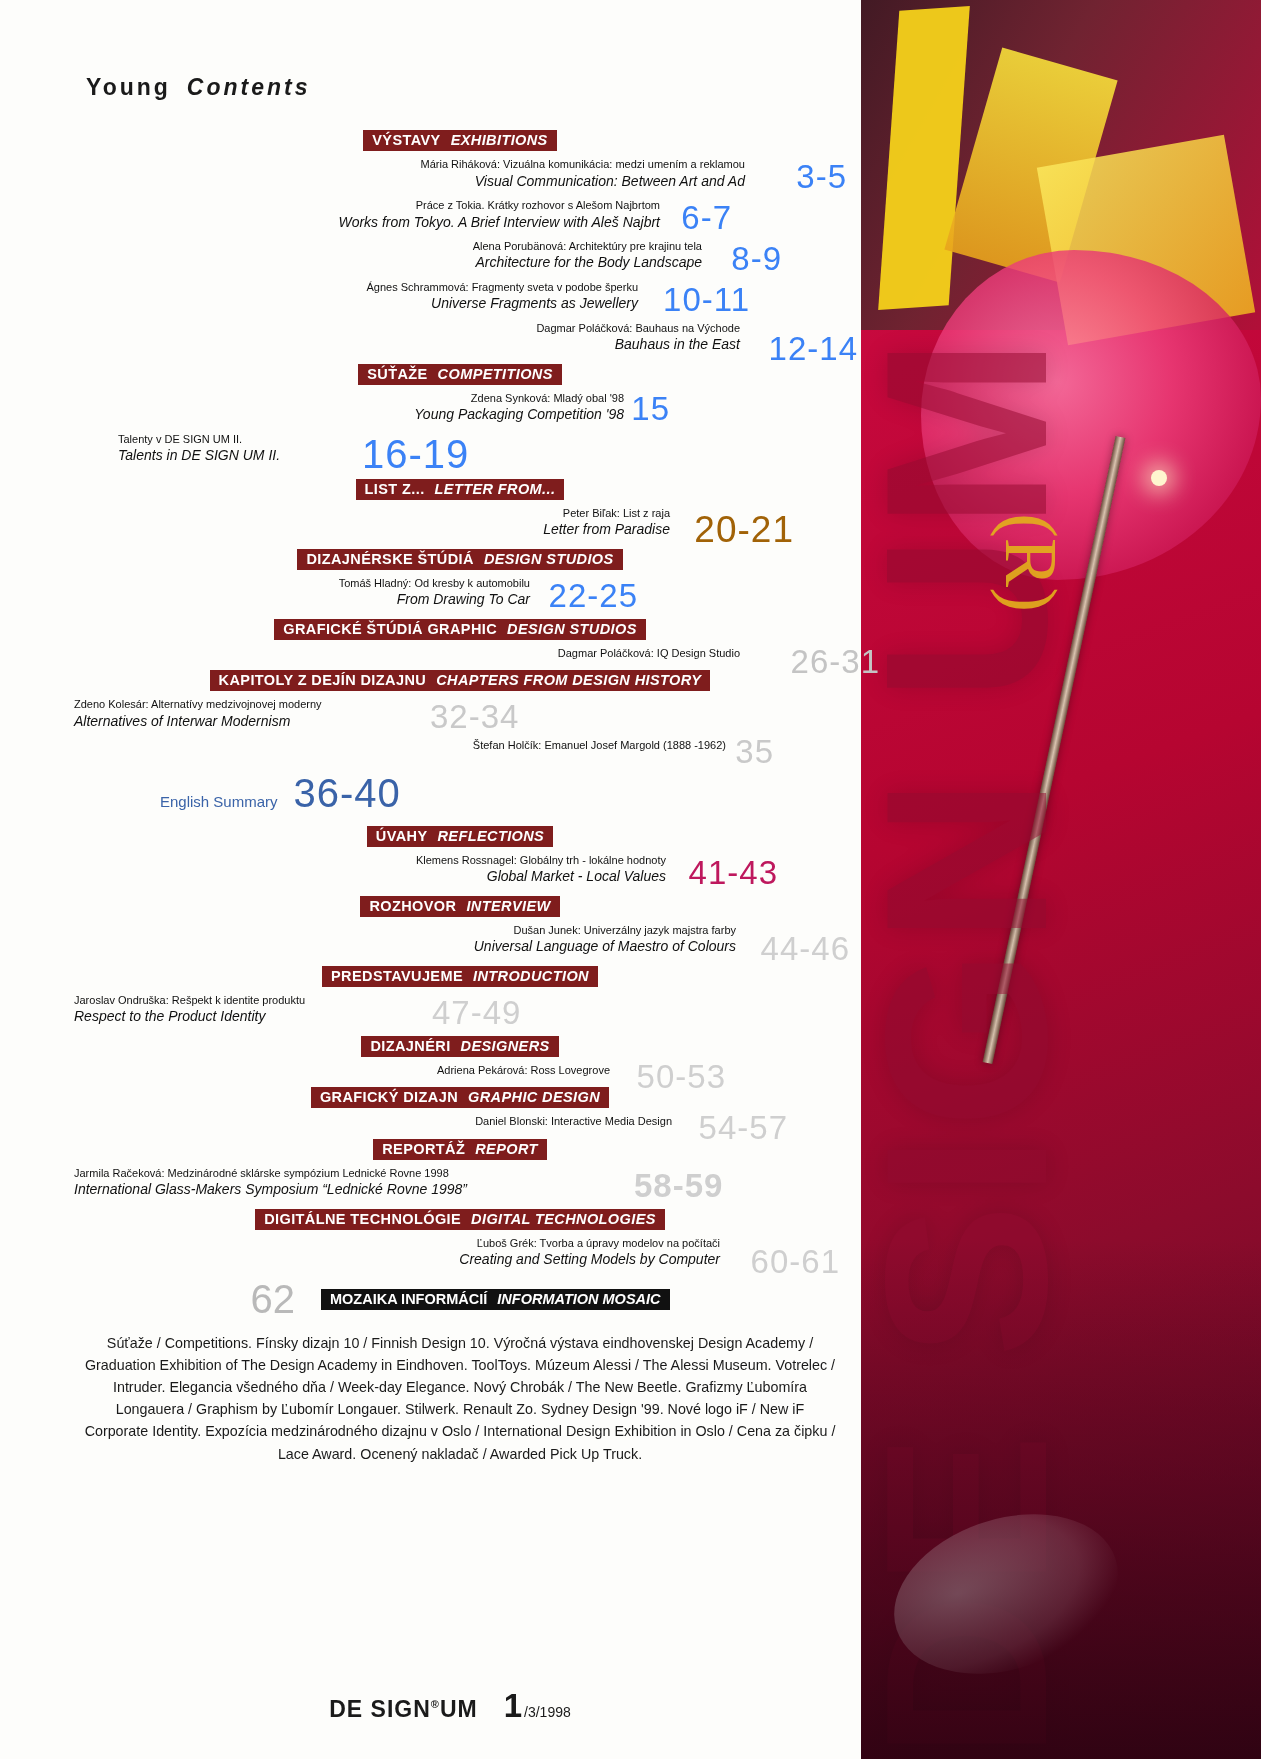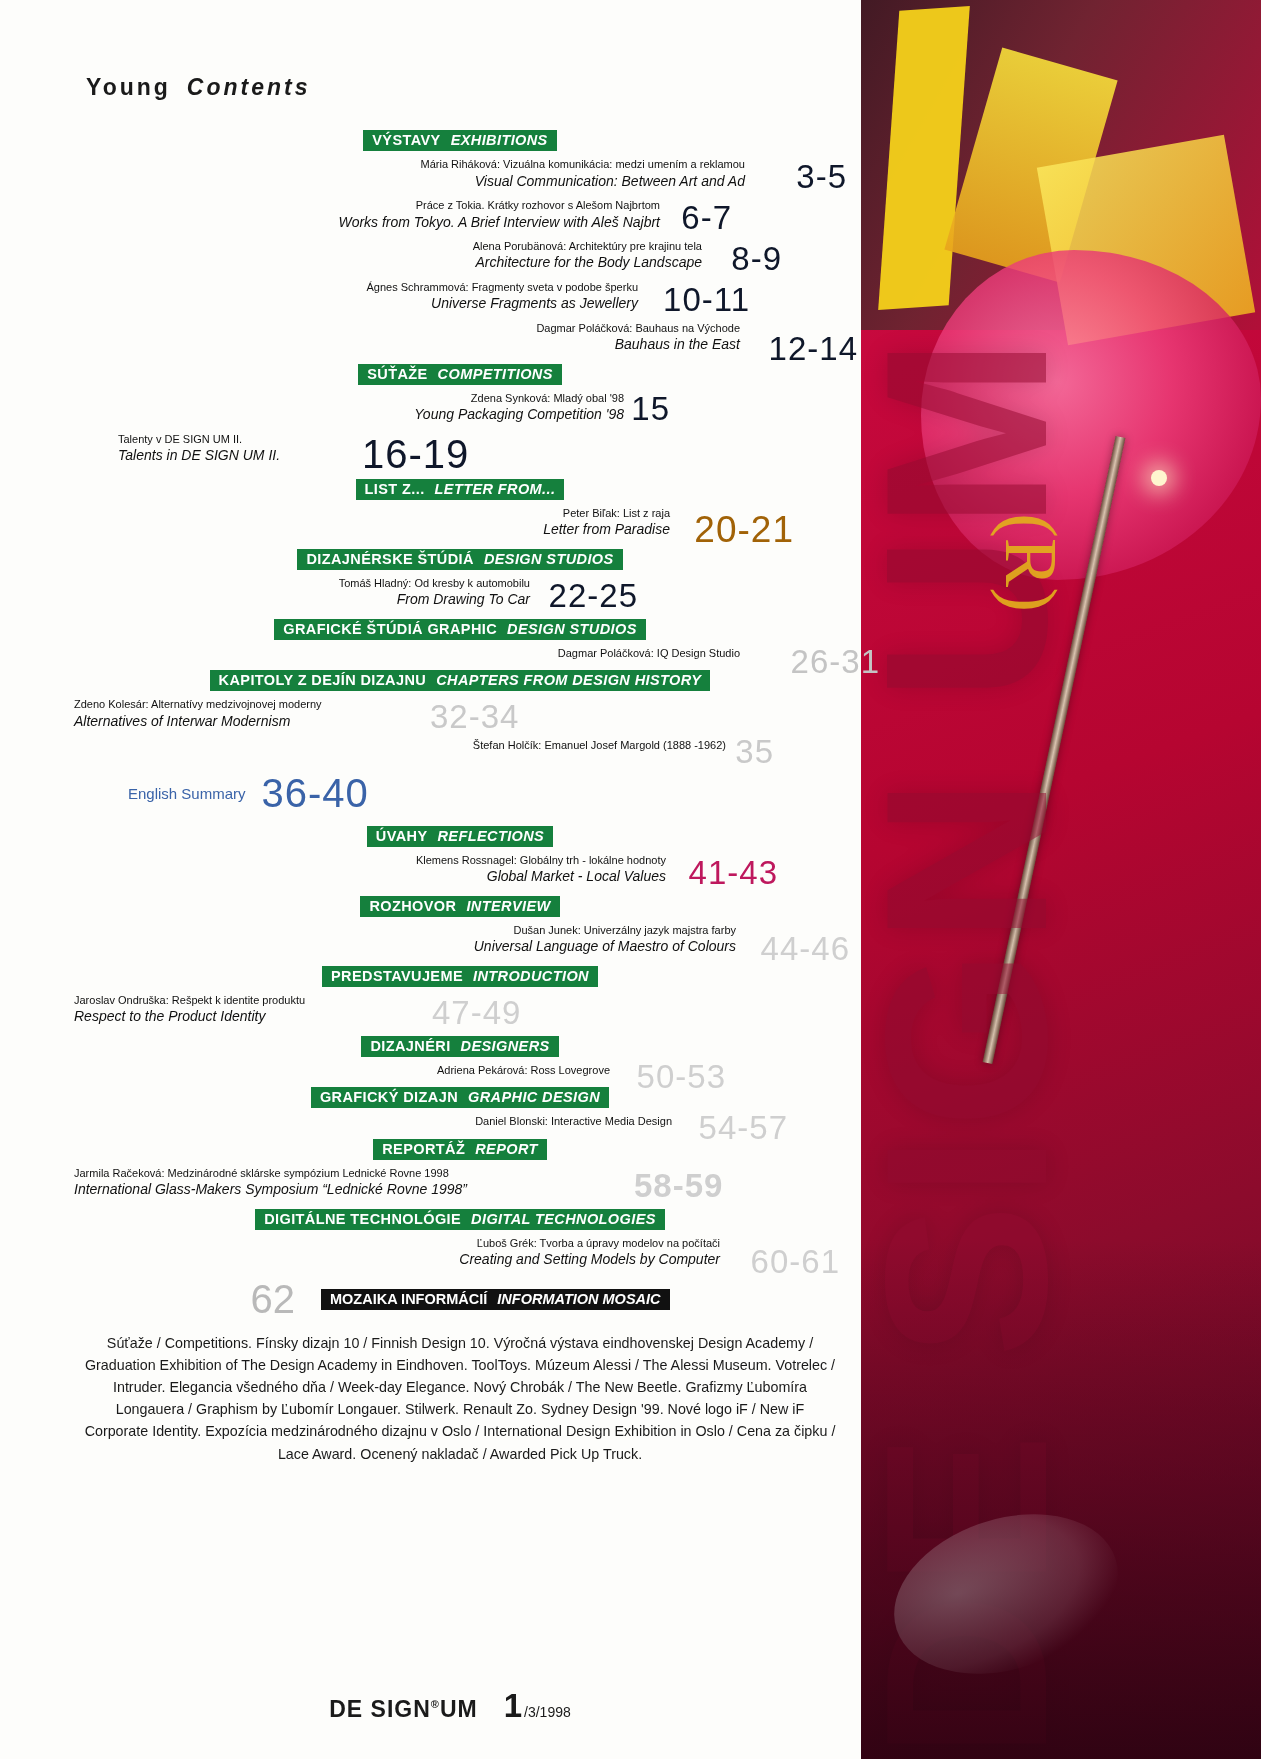--- a/index.html
+++ b/index.html
@@ -139,21 +139,21 @@
   }
 
   .section { position: relative; margin-bottom: 4px; }
 
   .sec-head {
     display: flex;
     justify-content: center;
     margin: 10px 0 6px 0;
   }
   .sec-head .bar {
-    background: #15803d;
+    background: #7f1d1d;
     color: #ffffff;
     padding: 2px 9px 3px 9px;
     font-size: 14.5px;
     letter-spacing: .4px;
     white-space: nowrap;
   }
   .sec-head .bar .sk { font-weight: bold; }
   .sec-head .bar .en { font-weight: bold; font-style: italic; margin-left: 10px; }
 
   .entry {
@@ -169,21 +169,21 @@
   }
   .entry .en {
     font-size: 14px;
     font-style: italic;
     color: #111;
     display: block;
   }
   .entry .pages {
     position: absolute;
     font-size: 33px;
-    color: #0f172a;
+    color: #3b82f6;
     font-weight: normal;
     letter-spacing: 1px;
     white-space: nowrap;
   }
 
   
   .pg-r  { top: 4px;  right: -80px; }
 
   .entry.left-block { text-align: left; }
 
@@ -382,21 +382,21 @@
           <span class="sk">Zdeno Kolesár: Alternatívy medzivojnovej moderny</span>
           <span class="en">Alternatives of  Interwar Modernism</span>
           <span class="pages" style="top:-2px;left:356px;color:#c9c9c9;">32-34</span>
         </div>
         <div class="entry" style="margin-right:134px;">
           <span class="sk">Štefan Holčík: Emanuel Josef Margold (1888 -1962)</span>
           <span class="pages" style="top:-8px;right:-48px;color:#c9c9c9;">35</span>
         </div>
       </div>
 
-      <div class="summary-row" style="justify-content:flex-start;margin-left:68px;align-items:center;">
+      <div class="summary-row" style="justify-content:flex-start;margin-left:100px;">
         <span class="label">English Summary</span>
         <span class="pages">36-40</span>
       </div>
 
       <div class="section">
         <div class="sec-head">
           <div class="bar">
             <span class="sk">ÚVAHY</span><span class="en">REFLECTIONS</span>
           </div>
         </div>

